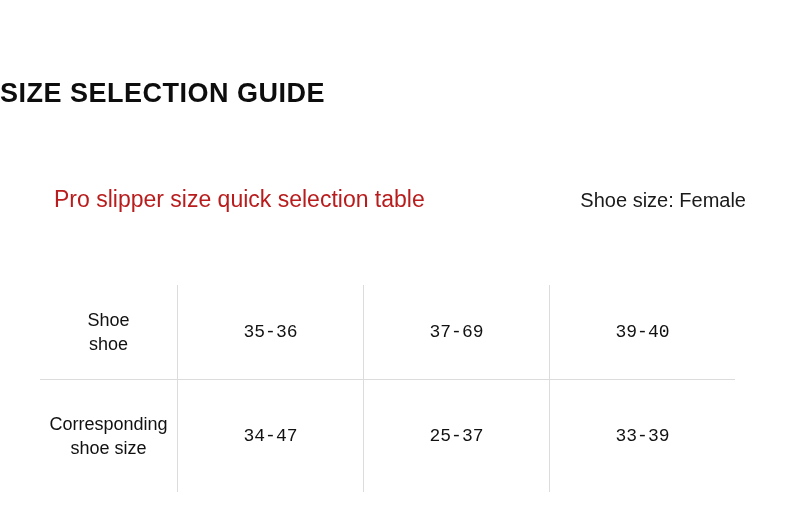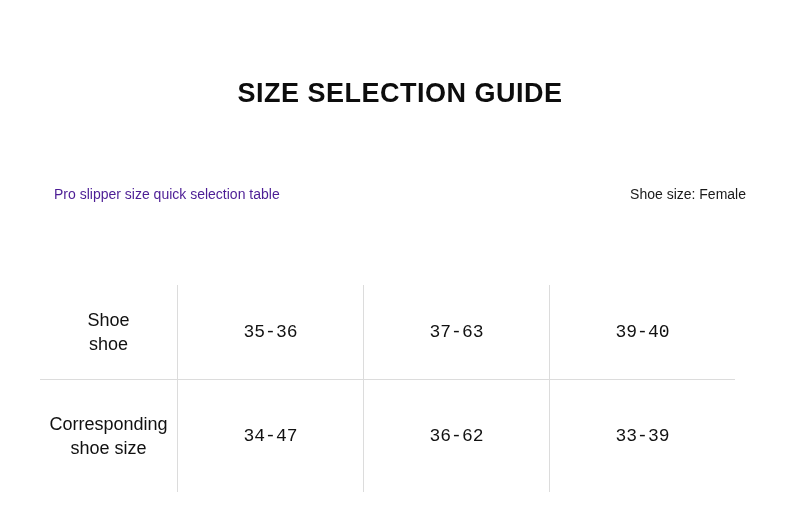--- a/index.html
+++ b/index.html
@@ -21,43 +21,42 @@
     height: 529px;
     position: relative;
     box-sizing: border-box;
   }
 
   .title {
     position: absolute;
     top: 78px;
     left: 0;
     width: 800px;
-    text-align: center;
     font-size: 27px;
     font-weight: bold;
     letter-spacing: 0.5px;
     color: #0d0d0d;
   }
 
   .subhead-row {
     position: absolute;
     top: 186px;
     left: 54px;
     width: 692px;
     display: flex;
     justify-content: space-between;
     align-items: baseline;
   }
   .subhead-left {
-    font-size: 14px;
-    color: #4c1d95;
+    font-size: 23px;
+    color: #b91c1c;
     font-weight: normal;
   }
   .subhead-right {
-    font-size: 14px;
+    font-size: 20px;
     color: #1a1a1a;
     font-weight: normal;
   }
 
   
   .table-wrap {
     position: absolute;
     top: 285px;
     left: 40px;
     width: 693px;
@@ -114,29 +113,29 @@
 
   <div class="table-wrap">
     <table class="size-table">
       <tbody>
         <tr class="r1">
           <td class="row-head">
             <span>Shoe</span><br>
             <span>shoe</span>
           </td>
           <td class="cell vline">35-36</td>
-          <td class="cell vline">37-63</td>
+          <td class="cell vline">37-69</td>
           <td class="cell vline">39-40</td>
         </tr>
         <tr class="r2">
           <td class="row-head">
             <span>Corresponding</span><br>
             <span>shoe size</span>
           </td>
           <td class="cell vline">34-47</td>
-          <td class="cell vline">36-62</td>
+          <td class="cell vline">25-37</td>
           <td class="cell vline">33-39</td>
         </tr>
       </tbody>
     </table>
   </div>
 
 </div>
 
 </body></html>

